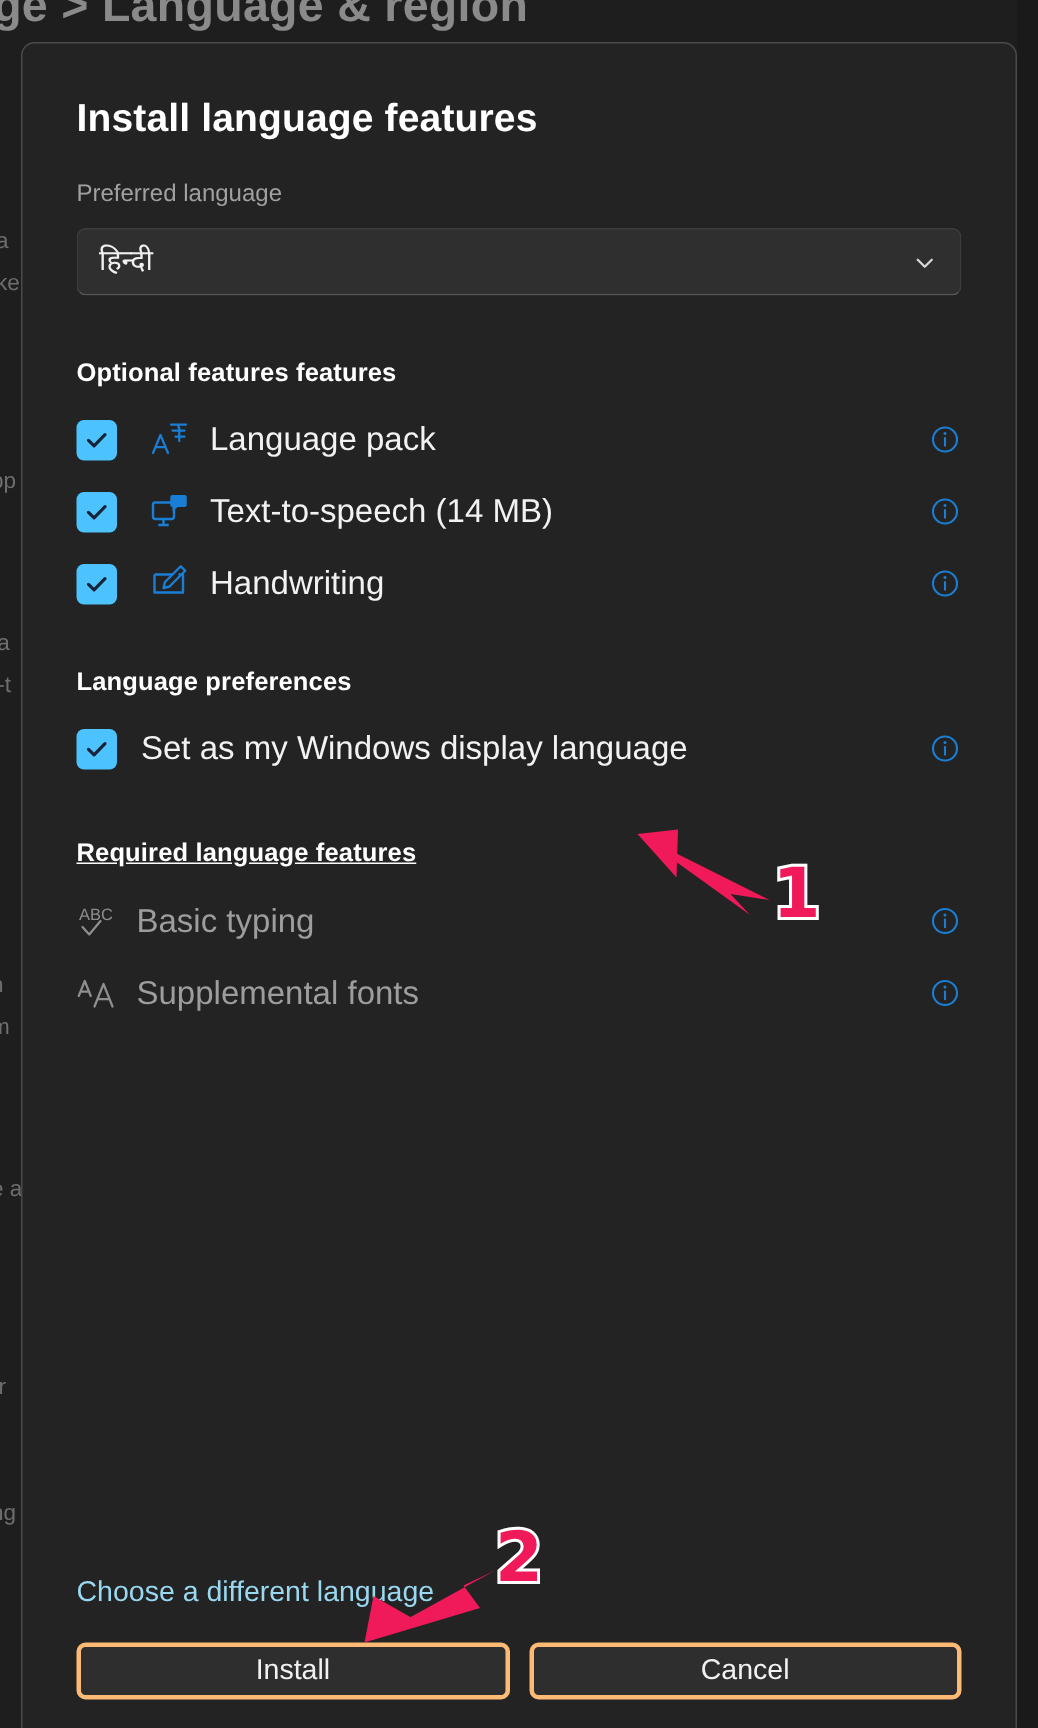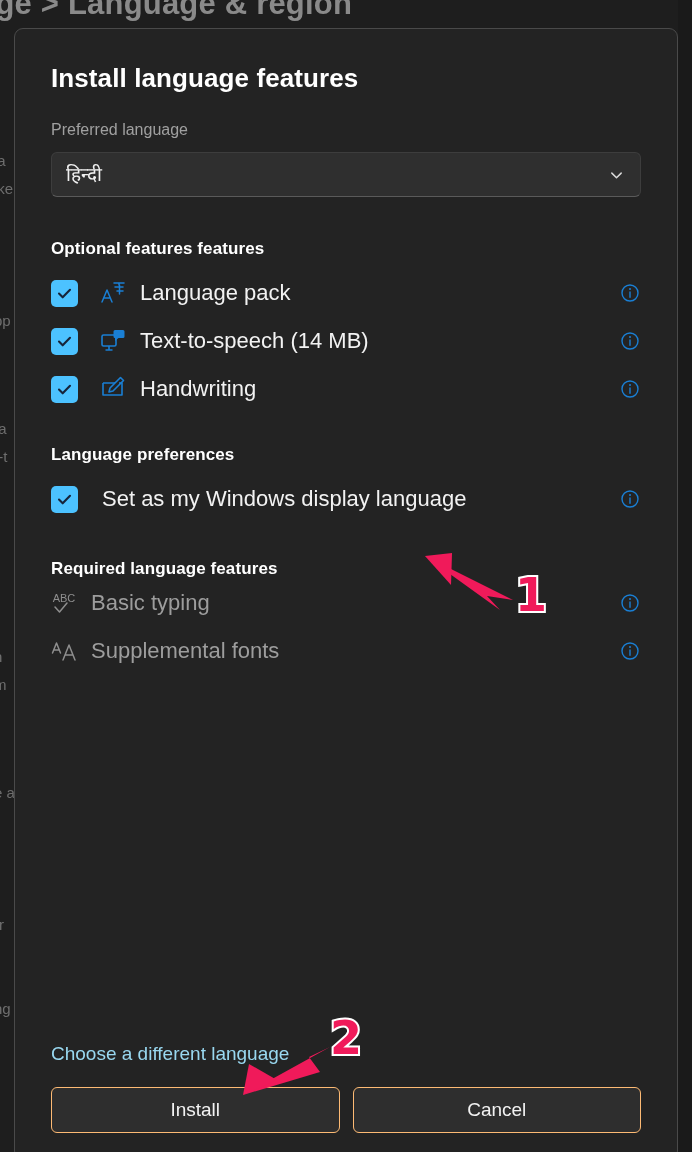--- a/index.html
+++ b/index.html
@@ -114,21 +114,21 @@
 
   
   .section-heading {
     font-size: 17px;
     font-weight: 700;
     color: #ffffff;
     letter-spacing: .1px;
   }
   #optional-heading { margin-top: 42px; margin-bottom: 10px; }
   #preferences-heading { margin-top: 32px; margin-bottom: 10px; }
-  #required-heading { margin-top: 36px; margin-bottom: 0; }
+  #required-heading { margin-top: 36px; margin-bottom: 11px; text-decoration: underline; }
 
   
   .feature-row {
     position: relative;
     display: flex;
     align-items: center;
     height: 48px;
   }
 
   .checkbox {
@@ -155,21 +155,21 @@
     justify-content: flex-end;
   }
   .feature-icon.muted { color: #8e8e8e; }
 
   .feature-label {
     margin-left: 14px;
     font-size: 22px;
     color: #f2f2f2;
     white-space: nowrap;
   }
-  .feature-label.no-icon { margin-left: 24px; }
+  .feature-label.no-icon { margin-left: 16px; }
   .feature-label.muted { color: #9d9d9d; }
 
   .info-icon {
     position: absolute;
     right: 1px;
     top: 50%;
     transform: translateY(-50%);
     width: 20px; height: 20px;
     color: #1a7fd4;
     cursor: pointer;
@@ -189,23 +189,23 @@
     text-decoration: none;
     margin-bottom: 22px;
     cursor: pointer;
   }
   #button-row {
     display: flex;
     gap: 13px;
   }
   .dlg-button {
     flex: 1 1 0;
-    height: 46px;
+    height: 38px;
     background: #2e2e2e;
-    border: 1px solid #fdba74;
+    border: 3px solid #fdba74;
     border-radius: 6px;
     color: #f2f2f2;
     font-size: 19px;
     font-family: "Liberation Sans", sans-serif;
     cursor: pointer;
     display: flex;
     align-items: center;
     justify-content: center;
   }
 

